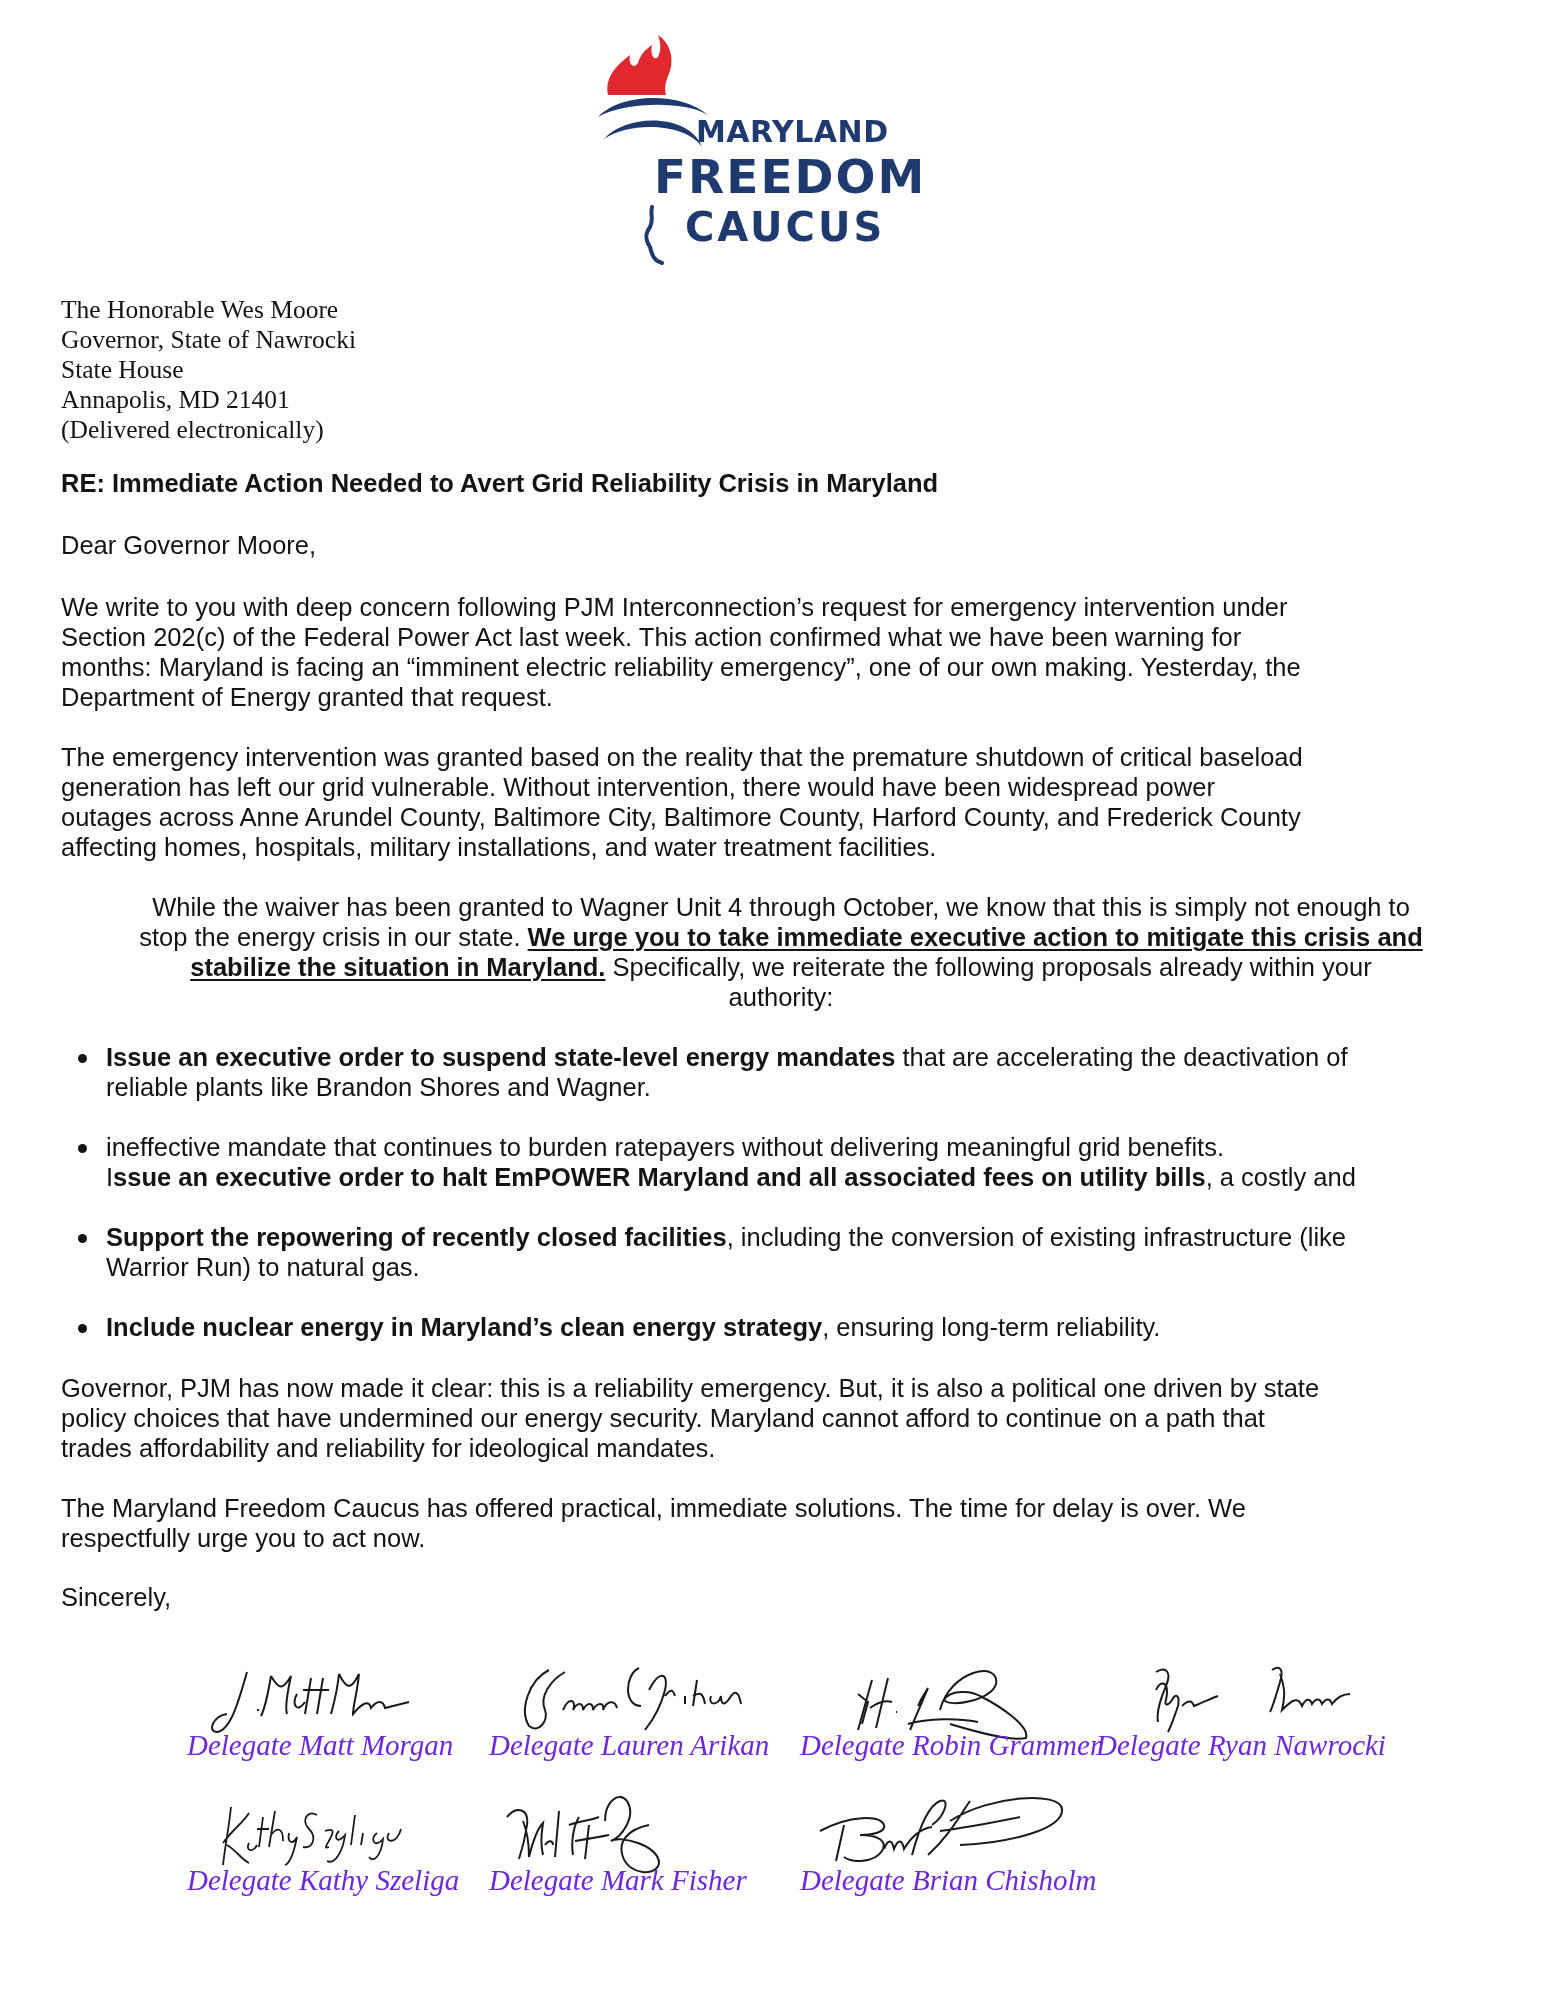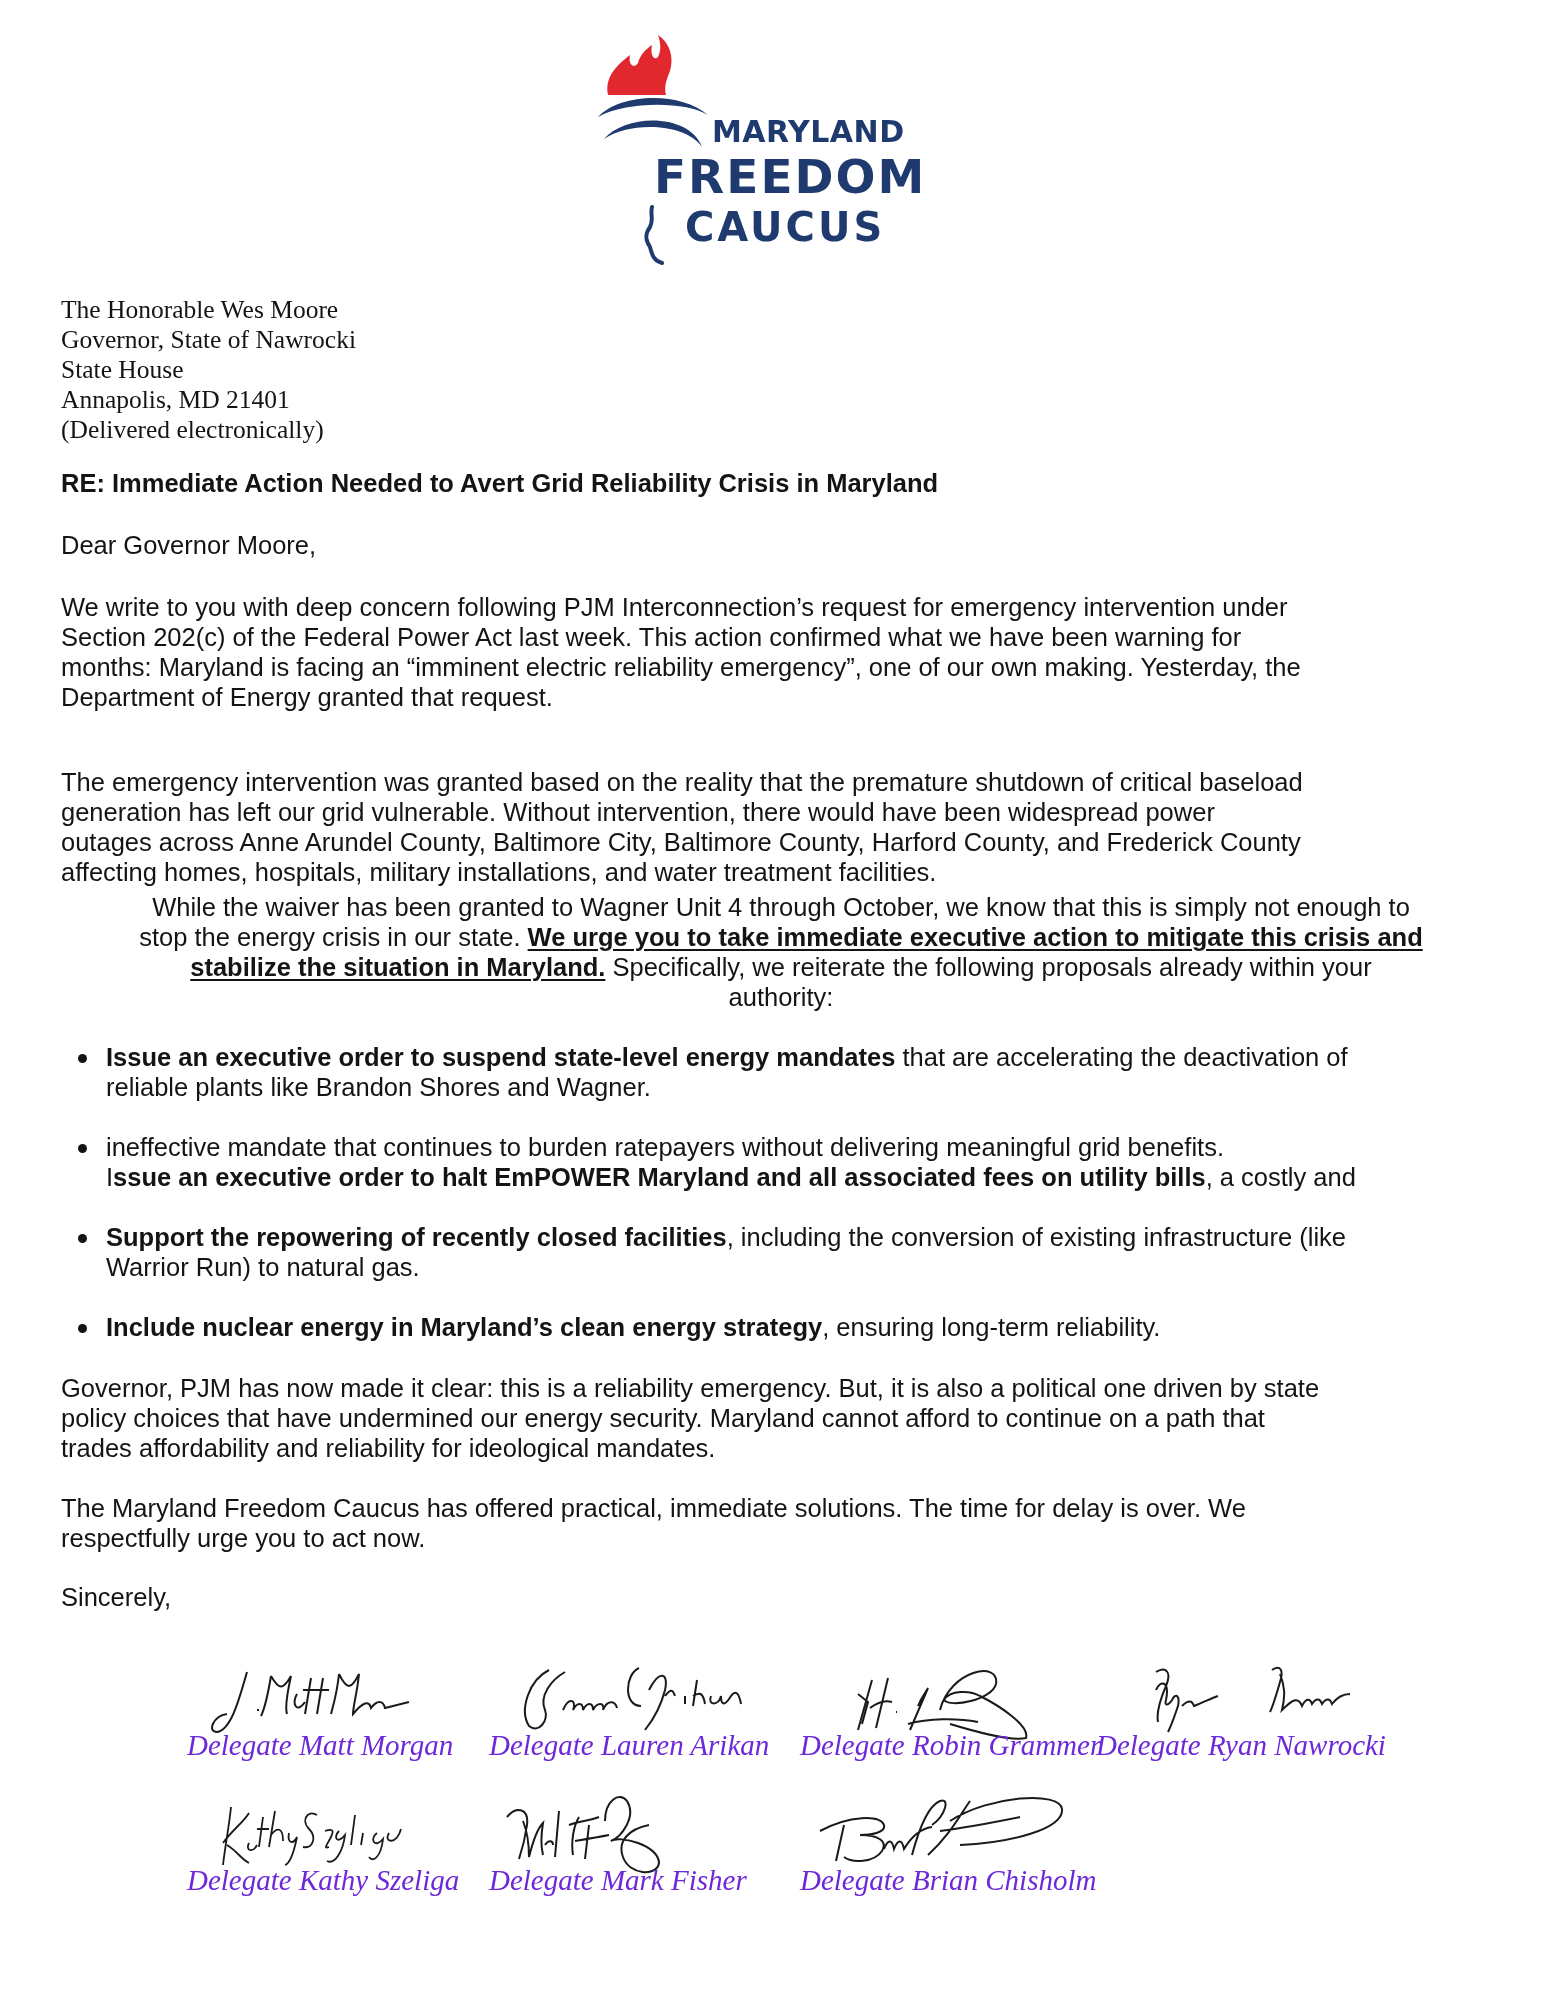--- a/index.html
+++ b/index.html
@@ -2,21 +2,21 @@
 <html><head>
 <meta charset="utf-8">
 <style>
   html, body { margin: 0; padding: 0; background: #ffffff; }
   body { width: 1545px; height: 2000px; position: relative; overflow: hidden;
          font-family: "Liberation Sans", "DejaVu Sans", sans-serif; color: #141414; }
   
   .logo { position: absolute; left: 590px; top: 35px; width: 340px; height: 235px; }
   .logo-word { position: absolute; font-family: "DejaVu Sans", sans-serif; font-weight: bold;
                color: #1f3a6e; letter-spacing: 0px; line-height: 1; white-space: nowrap; }
-  .lw-maryland { left: 122px; top: 82px; font-size: 30px; letter-spacing: 0.5px; }
+  .lw-maryland { left: 106px; top: 82px; font-size: 30px; letter-spacing: 0.5px; }
   .lw-freedom  { left: 64px;  top: 118px; font-size: 47px; letter-spacing: 2px; }
   .lw-caucus   { left: 95px;  top: 172px; font-size: 40px; letter-spacing: 3px; }
 
   .text { position: absolute; left: 61px; width: 1440px; font-size: 25.5px; line-height: 30px;
           white-space: nowrap; }
   .line { display: block; height: 30px; }
   .bold { font-weight: bold; }
   .ul { text-decoration: underline; text-decoration-thickness: 2px; text-underline-offset: 3px; }
 
   .bullets { position: absolute; left: 61px; width: 1440px; font-size: 25.5px; line-height: 30px; }
@@ -59,21 +59,21 @@
 
 <div class="text" style="top:530px;">Dear Governor Moore,</div>
 
 <div class="text" style="top:592px;">
   <span class="line">We write to you with deep concern following PJM Interconnection’s request for emergency intervention under</span>
   <span class="line">Section 202(c) of the Federal Power Act last week. This action confirmed what we have been warning for</span>
   <span class="line">months: Maryland is facing an “imminent electric reliability emergency”, one of our own making. Yesterday, the</span>
   <span class="line">Department of Energy granted that request.</span>
 </div>
 
-<div class="text" style="top:742px;margin-top:25px;">
+<div class="text" style="top:742px;">
   <span class="line">The emergency intervention was granted based on the reality that the premature shutdown of critical baseload</span>
   <span class="line">generation has left our grid vulnerable. Without intervention, there would have been widespread power</span>
   <span class="line">outages across Anne Arundel County, Baltimore City, Baltimore County, Harford County, and Frederick County</span>
   <span class="line">affecting homes, hospitals, military installations, and water treatment facilities.</span>
 </div>
 
 <div class="text" style="top:892px;text-align:center;">
   <span class="line">While the waiver has been granted to Wagner Unit 4 through October, we know that this is simply not enough to</span>
   <span class="line"><span>stop the energy crisis in our state. </span><span class="bold ul">We urge you to take immediate executive action to mitigate this crisis and</span></span>
   <span class="line"><span class="bold ul">stabilize the situation in Maryland.</span><span> Specifically, we reiterate the following proposals already within your</span></span>

